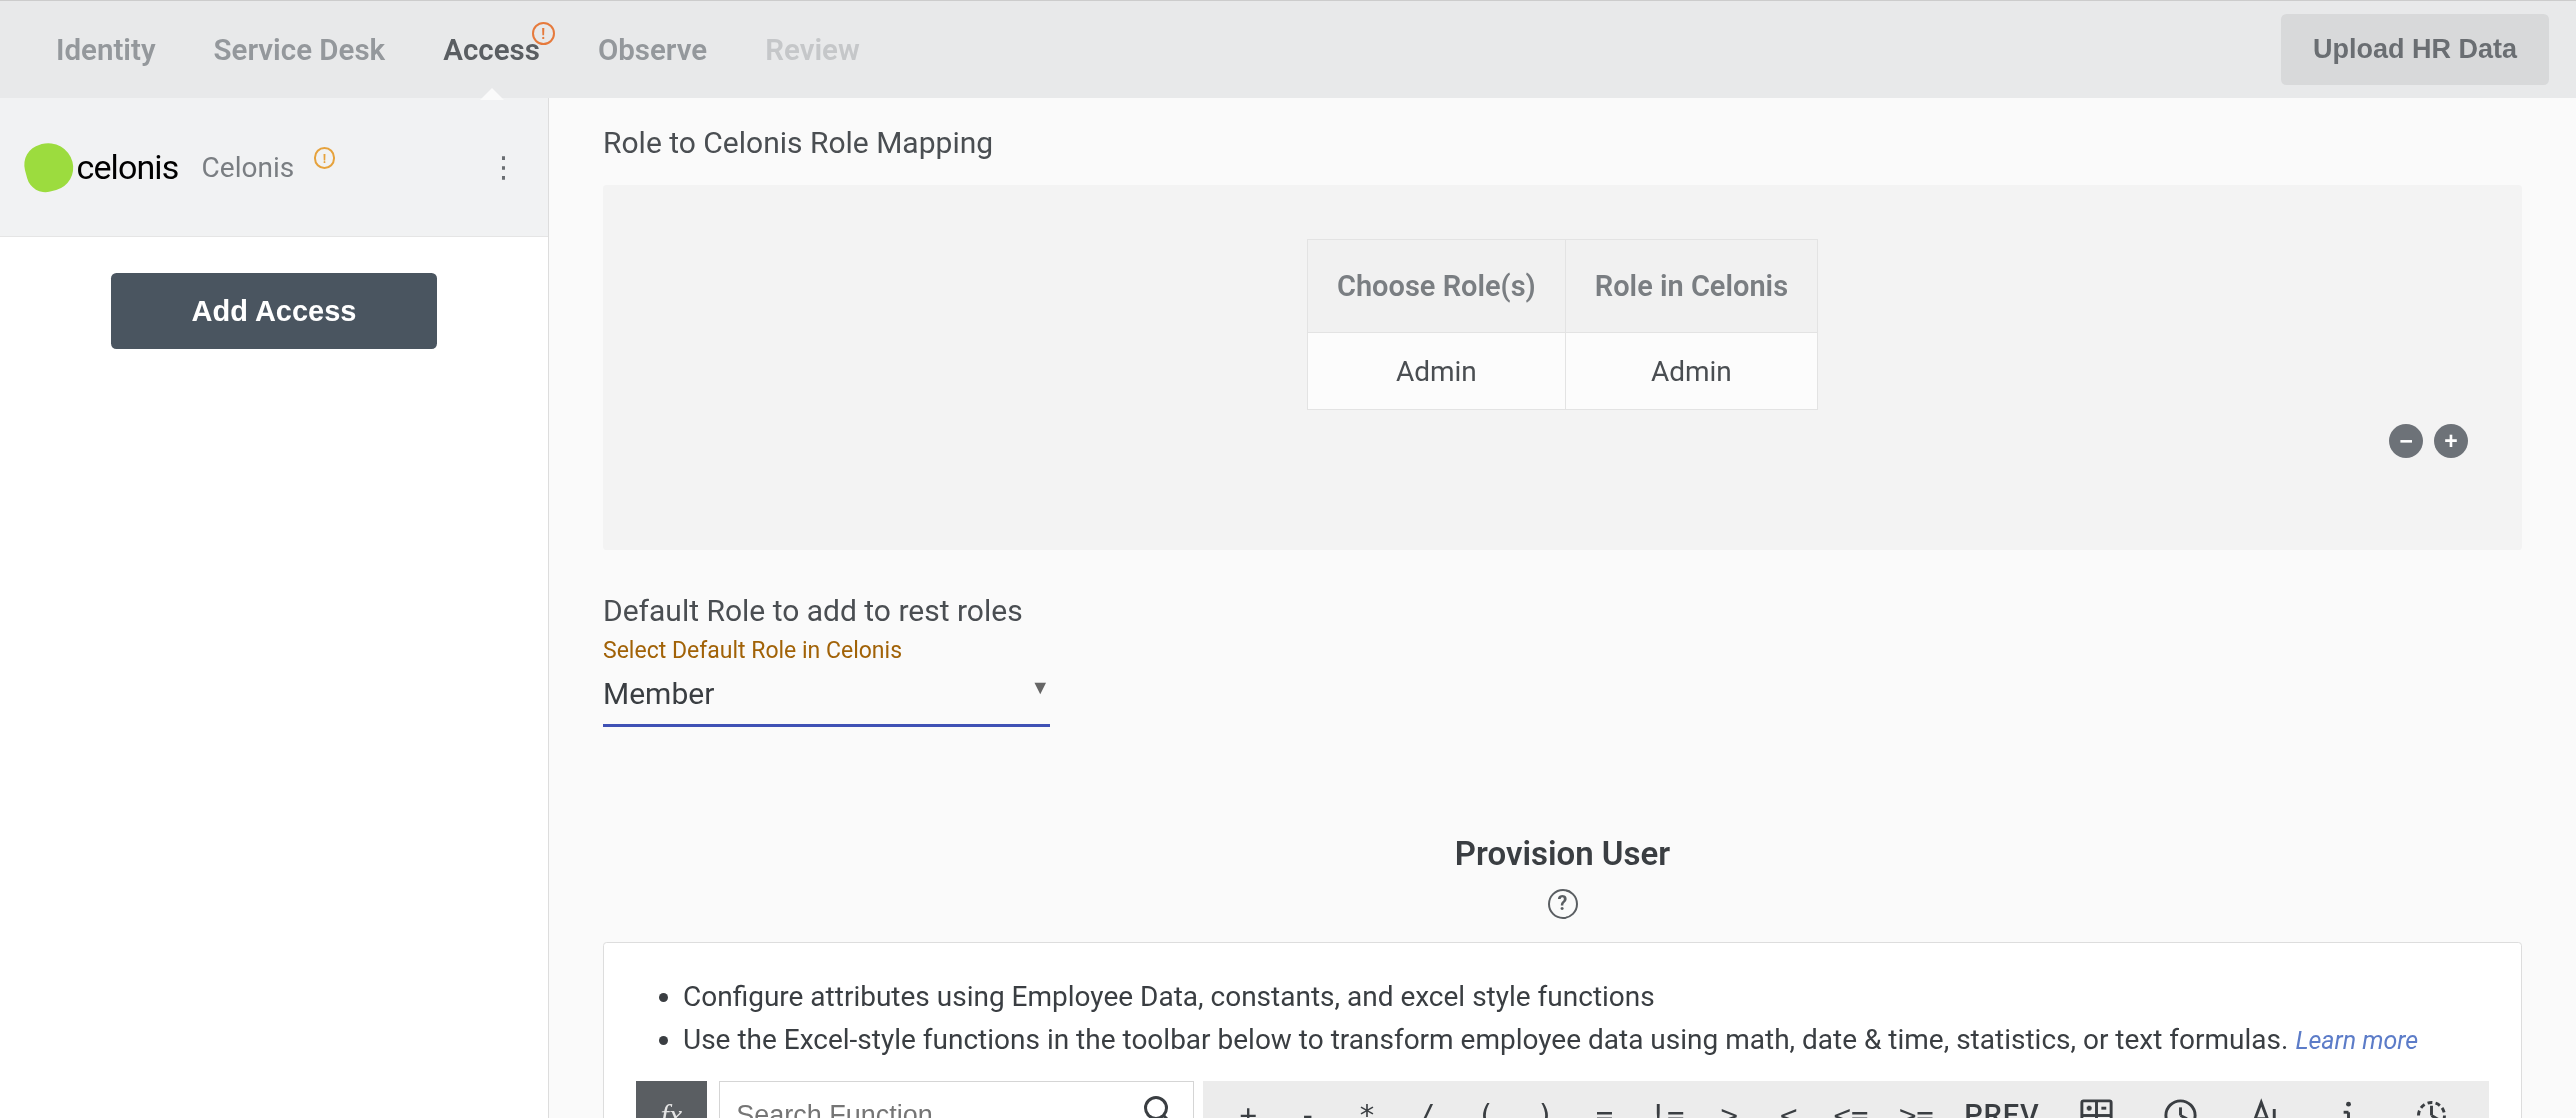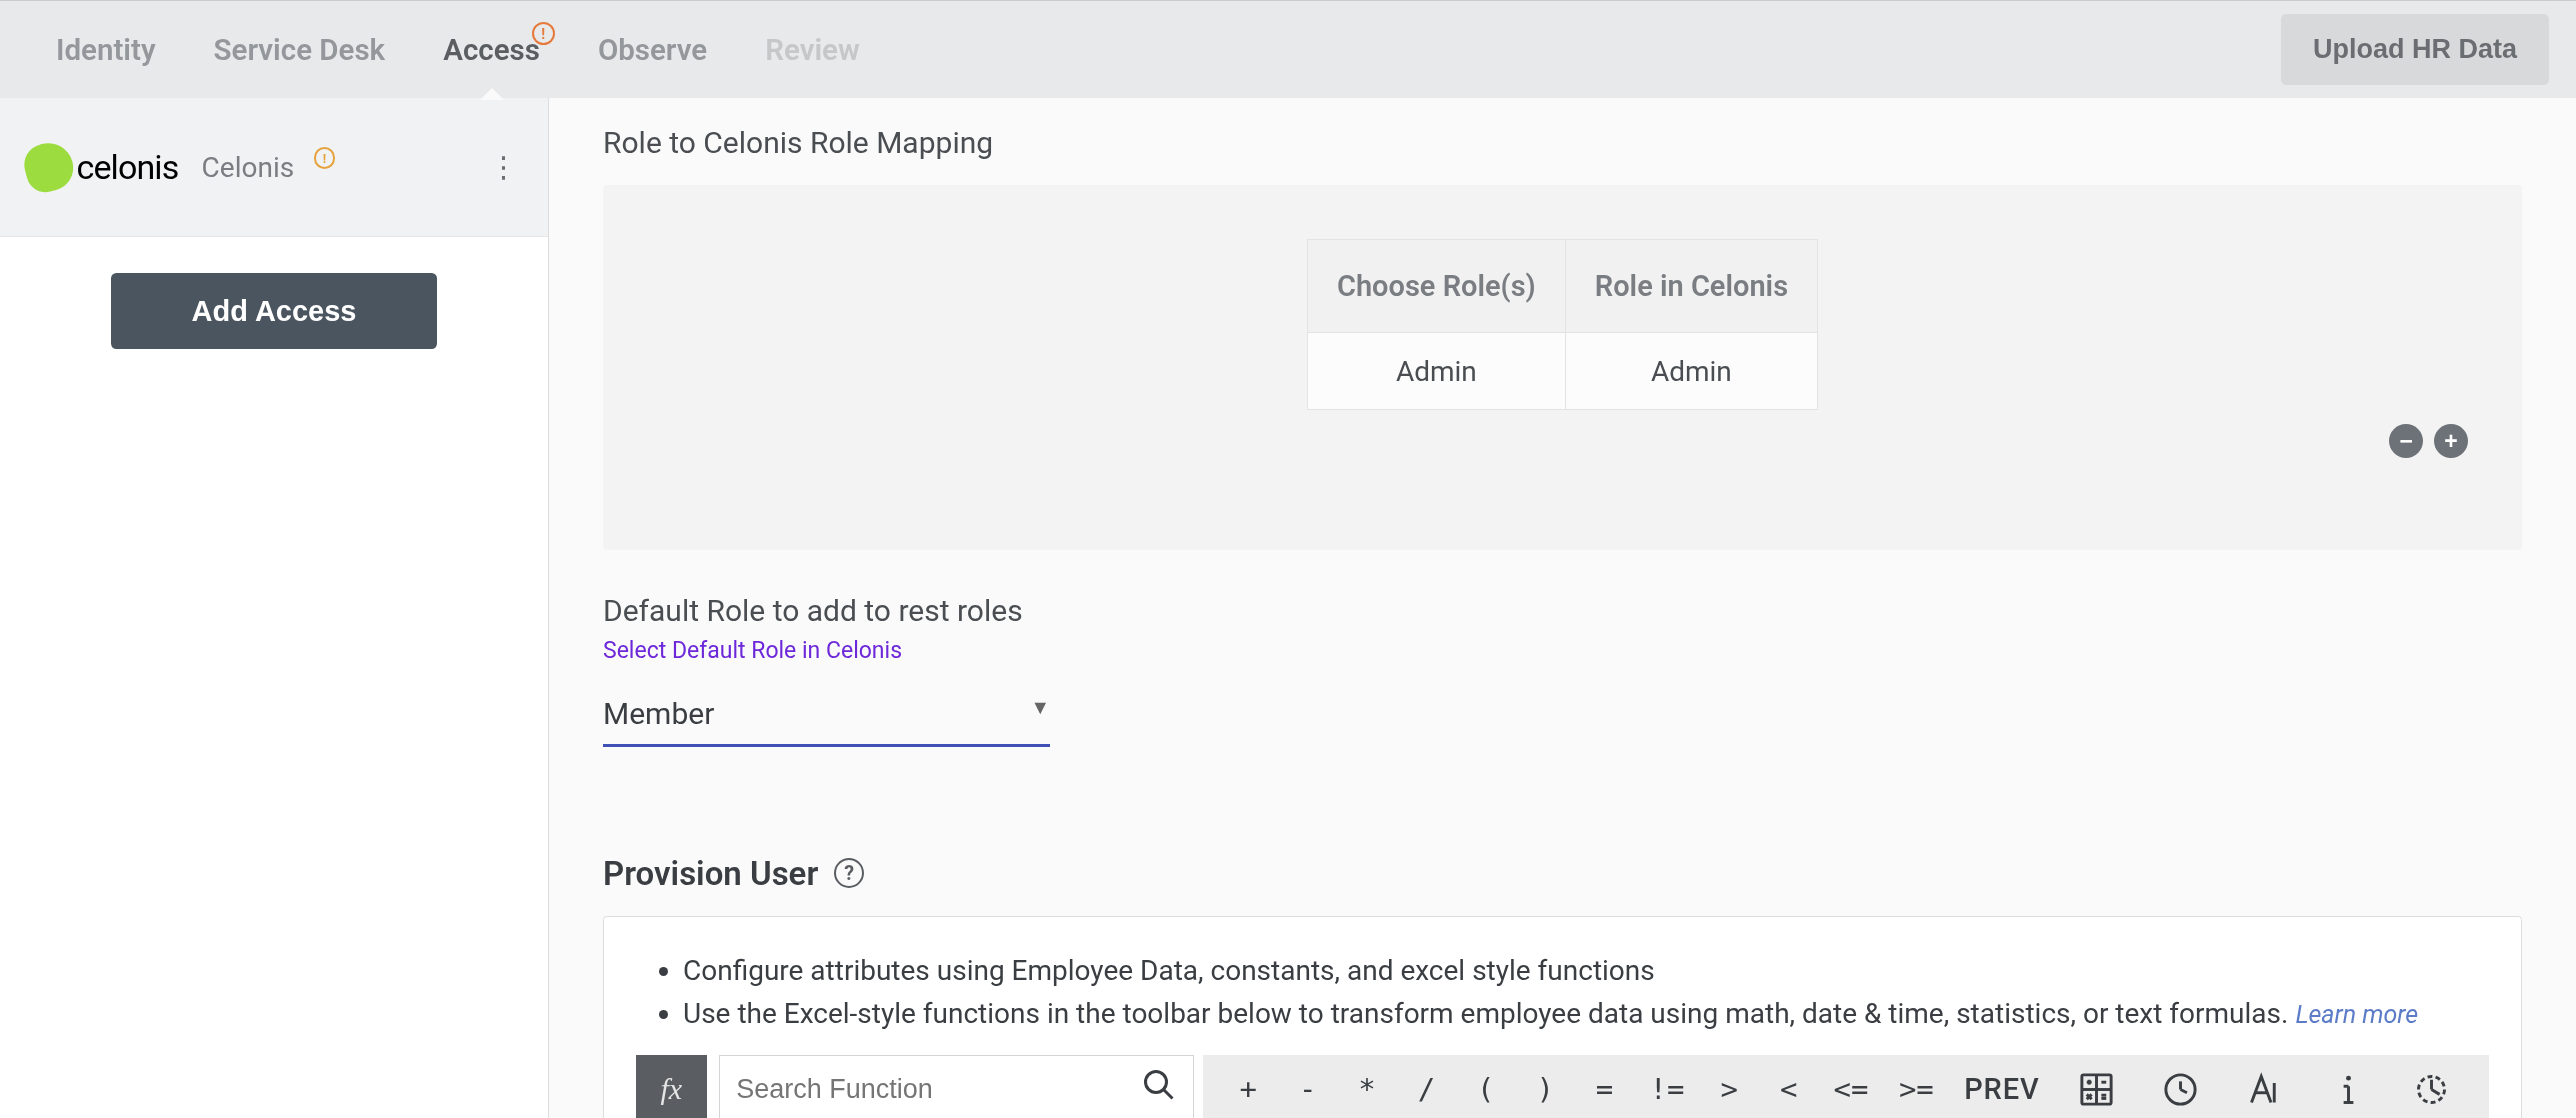--- a/index.html
+++ b/index.html
@@ -41,25 +41,25 @@
   .role-table { width: 100%; border-collapse: collapse; background: #fff; }
   .role-table th { background: #f1f1f1; padding: 29px; font-size: 29px; font-weight: 600; color: #7a7e82; border: 1.8px solid #e3e3e3; text-align: center; }
   .role-table td { padding: 21.5px; font-size: 28px; color: #4a4e52; border: 1.8px solid #e3e3e3; text-align: center; background: #fcfcfc; }
   .row-wrap { display: flex; align-items: center; gap: 14.3px; flex-direction: column; }
   .table-wrap { flex: 1; }
   .row-actions { display: flex; gap: 10.7px; margin-left: 12.5px; }
   .circ-btn { width: 34px; height: 34px; border-radius: 50%; background: #6d7278; color: #fff; border: none; font-size: 23px; display: flex; align-items: center; justify-content: center; cursor: pointer; font-weight: 700; line-height: 1; }
   
   .default-role-block { margin-top: 9px; }
   .dr-title { font-size: 30px; color: #4a4e52; margin-bottom: 9px; }
-  .dr-hint { font-size: 23px; color: #6d28d9; margin-bottom: 20px; }
+  .dr-hint { font-size: 23px; color: #a16207; margin-bottom: 0; }
   .dr-select { width: 447px; border: none; border-bottom: 3.6px solid #3f51b5; padding: 12.5px 0; font-size: 30px; color: #3a3e42; background: transparent; display: flex; justify-content: space-between; align-items: flex-start; cursor: pointer; }
   .dr-select .caret { color: #666; font-size: 19.7px; }
   
-  .provision-head { display: flex; align-items: center; gap: 16px; margin-bottom: 23px; }
+  .provision-head { display: flex; align-items: center; gap: 16px; margin-bottom: 23px; flex-direction: column; }
   .provision-head h2 { font-size: 33px; font-weight: 600; color: #3a3e42; }
   .help-icon { width: 30px; height: 30px; border: 2.7px solid #5a5e62; border-radius: 50%; display: flex; align-items: center; justify-content: center; font-size: 19.7px; color: #5a5e62; font-weight: 700; }
   
   .provision-card { border: 1.8px solid #ddd; border-radius: 3.6px; padding: 32px 32px 27px; background: #fff; }
   .provision-card ul { list-style: disc; padding-left: 47px; margin-bottom: 19.7px; }
   .provision-card li { font-size: 28px; color: #3a3e42; line-height: 1.55; }
   .learn-more { color: #5c7cc8; font-style: italic; font-size: 25px; cursor: pointer; }
   
   .formula-bar { display: flex; align-items: stretch; gap: 0; height: 68px; }
   .fx-badge { width: 72px; background: #5a5e62; color: #e5e5e5; display: flex; align-items: center; justify-content: center; font-size: 30px; font-style: italic; font-family: serif; }

